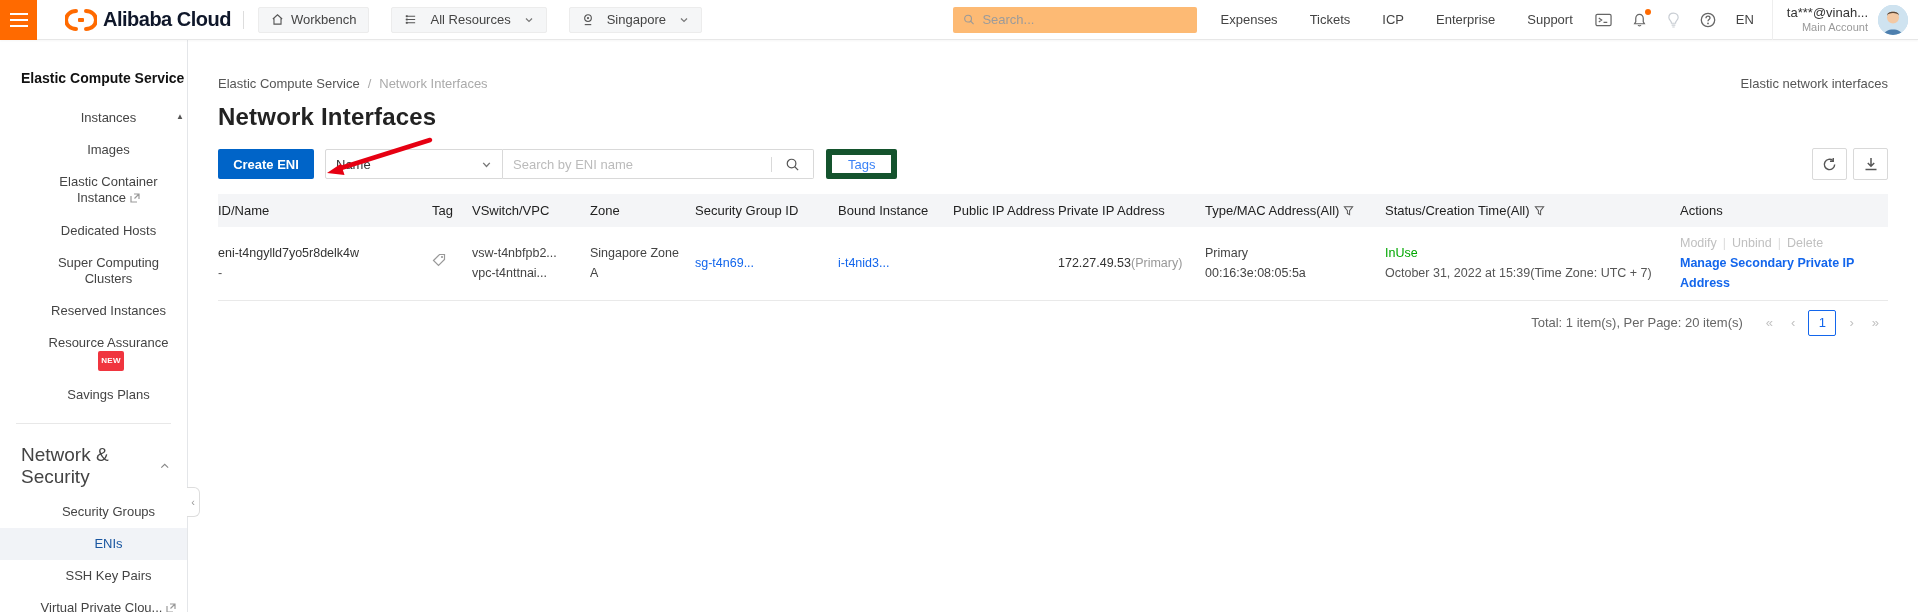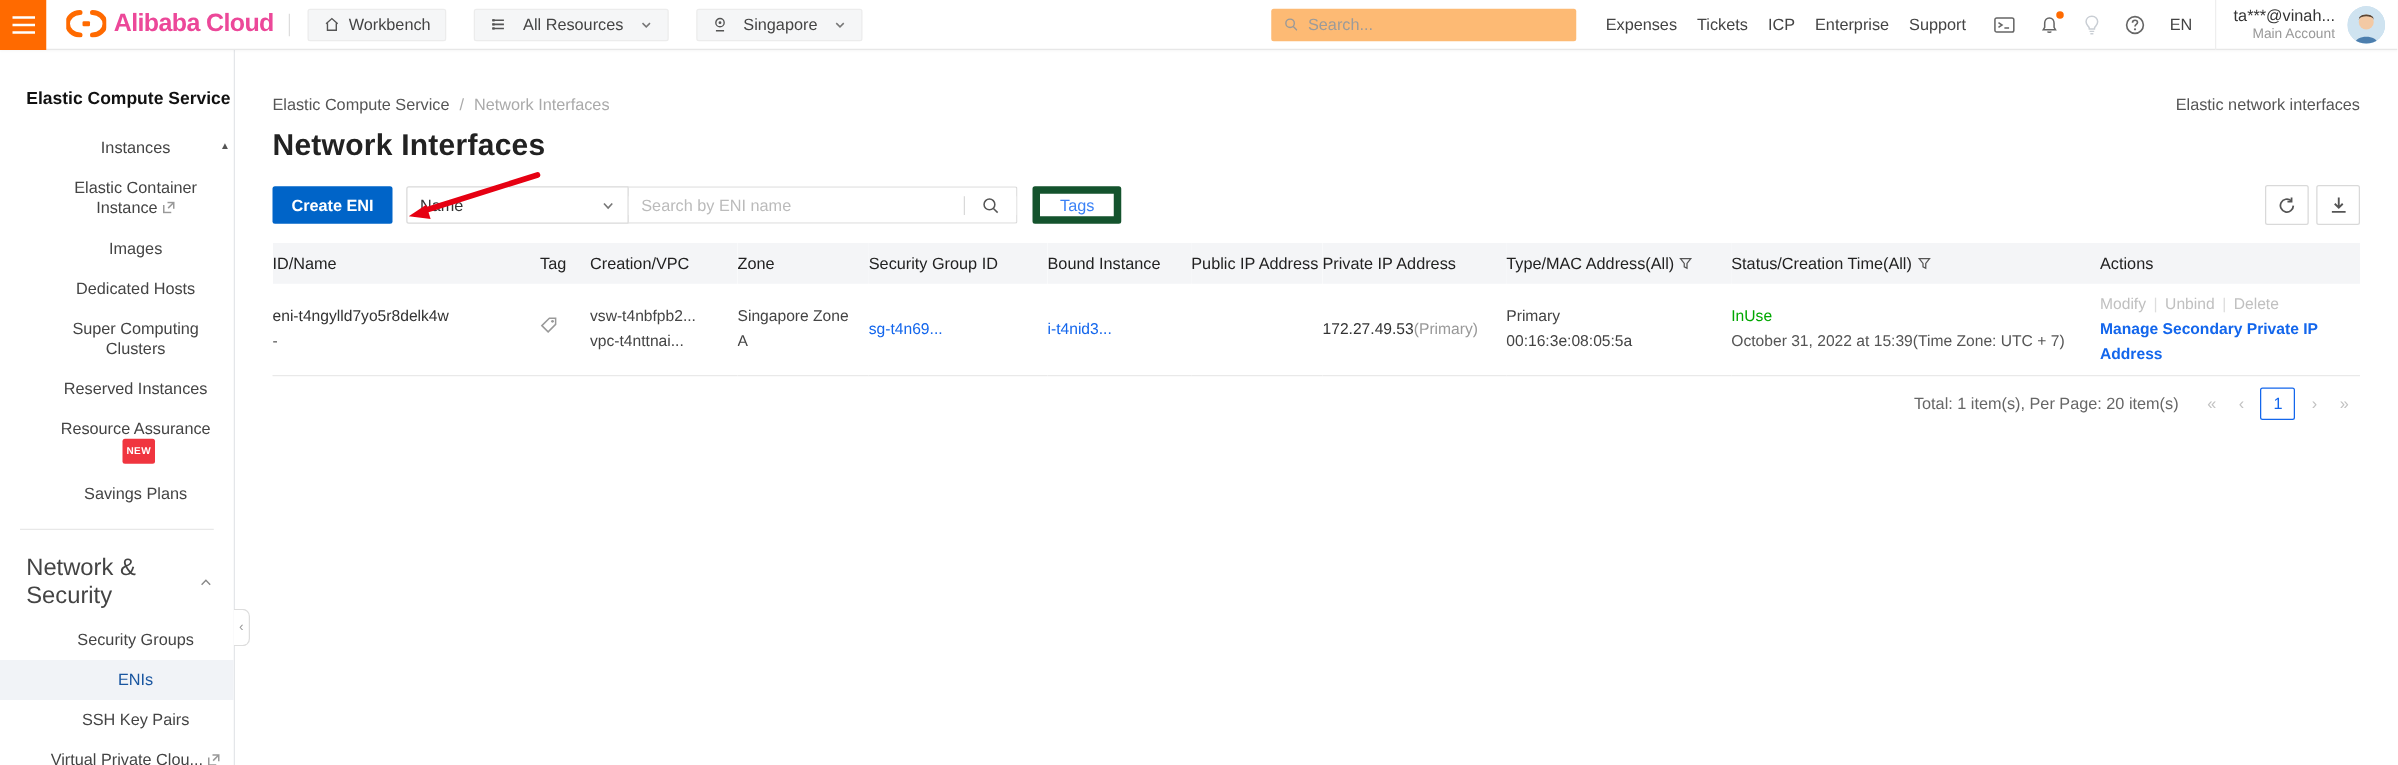--- a/index.html
+++ b/index.html
@@ -5,33 +5,33 @@
   * { margin:0; padding:0; box-sizing:border-box; }
   html,body { width:1918px; height:612px; overflow:hidden; background:#fff;
     font-family:"Liberation Sans", sans-serif; color:#333; }
 
   
   .topbar { height:40px; display:flex; align-items:center; border-bottom:1px solid #e7e7e7;
     box-shadow:0 1px 2px rgba(0,0,0,.04); position:relative; z-index:5; background:#fff; }
   .hamburger { width:37px; height:40px; background:#ff6a00; display:flex; flex-direction:column;
     justify-content:center; align-items:center; gap:4px; cursor:pointer; flex:none; }
   .hamburger span { width:18px; height:2px; background:#fff; }
-  .logo { display:flex; align-items:flex-start; margin-left:16px; color:#ec4899; flex:none; }
+  .logo { display:flex; align-items:center; margin-left:28px; color:#0f172a; flex:none; }
   .logo-text { font-size:20px; font-weight:bold; letter-spacing:-0.5px; margin-left:6px; }
   .top-divider { width:1px; height:18px; background:#ddd; margin:0 14px 0 12px; }
   .top-btn { height:26px; background:#f5f6f7; border:1px solid #ececec; border-radius:2px;
     display:flex; align-items:center; gap:7px; padding:0 12px; font-size:13px; color:#444; cursor:pointer; }
   .top-btn + .top-btn { margin-left:22px;gap:13px; }
   .top-btn svg { flex:none; }
   .top-search { margin-left:auto; width:244px; height:26px; background:#fdba74; border-radius:2px;
     display:flex; align-items:center; padding:0 10px; gap:8px; }
   .top-search input { border:none; outline:none; background:transparent; font-size:13px; width:100%;
     color:#333; font-family:inherit; }
   .top-search input::placeholder { color:#9b9b9b; }
-  .top-links { display:flex; align-items:center; gap:16px; margin-left:24px; font-size:13px; color:#444; }
+  .top-links { display:flex; align-items:center; gap:32px; margin-left:24px; font-size:13px; color:#444; }
   .top-links span { cursor:pointer; }
   .top-icons { display:flex; align-items:center; gap:20px; margin-left:22px; color:#666; }
   .icon-btn { position:relative; cursor:pointer; display:flex; align-items:center; }
   .notif-dot { position:absolute; top:-3px; right:-4px; width:6px; height:6px; border-radius:50%;
     background:#ff6a00; }
   .lang { font-size:13px; color:#444; margin-left:20px; cursor:pointer; }
   .acct-divider { width:1px; height:40px; background:#eee; margin-left:18px; }
   .account { display:flex; align-items:center; gap:10px; margin-left:14px; margin-right:10px; cursor:pointer; }
   .acct-text { text-align:right; line-height:15px; }
   .acct-name { font-size:13px; color:#333; }
@@ -221,26 +221,26 @@
     </div>
   </div>
 </div>
 
 <div class="main">
 
   <div class="sidebar">
     <div class="side-title">Elastic Compute Service</div>
 
     <div class="side-item"><span>Instances</span></div>
+    <div class="side-item"><span>Images</span></div>
     <div class="side-item">
       <span>Elastic Container Instance</span><span class="ext"><svg width="10" height="10" viewBox="0 0 10 10">
             <path d="M1 3 V9 H7 M4 1 H9 V6 M9 1 L4.5 5.5" stroke="currentColor" stroke-width="1.2" fill="none"></path>
           </svg></span>
     </div>
-    <div class="side-item"><span>Images</span></div>
     <div class="side-item"><span>Dedicated Hosts</span></div>
     <div class="side-item"><span>Super Computing Clusters</span></div>
     <div class="side-item"><span>Reserved Instances</span></div>
     <div class="side-item">
       <span>Resource Assurance</span><span class="badge-new">NEW</span>
     </div>
     <div class="side-item"><span>Savings Plans</span></div>
 
     <div class="side-sep"></div>
 
@@ -326,21 +326,21 @@
           <col style="width:105px">
           <col style="width:147px">
         <col style="width:180px">
           <col style="width:295px">
           <col>
       </colgroup>
       <thead>
         <tr>
           <th>ID/Name</th>
           <th>Tag</th>
-          <th>Creation/VPC</th>
+          <th>VSwitch/VPC</th>
           <th>Zone</th>
           <th>Security Group ID</th>
           <th>Bound Instance</th>
           <th>Public IP Address</th>
           <th>Private IP Address</th>
           <th><span>Type/MAC Address(All)</span><span class="fico"><svg width="11" height="11" viewBox="0 0 12 12">
                   <path d="M1.5 2 H10.5 L7.2 6.2 V10.5 L4.8 9.3 V6.2 Z" stroke="currentColor" stroke-width="1.1" fill="none"></path>
                 </svg></span></th>
           <th><span>Status/Creation Time(All)</span><span class="fico"><svg width="11" height="11" viewBox="0 0 12 12">
                   <path d="M1.5 2 H10.5 L7.2 6.2 V10.5 L4.8 9.3 V6.2 Z" stroke="currentColor" stroke-width="1.1" fill="none"></path>

